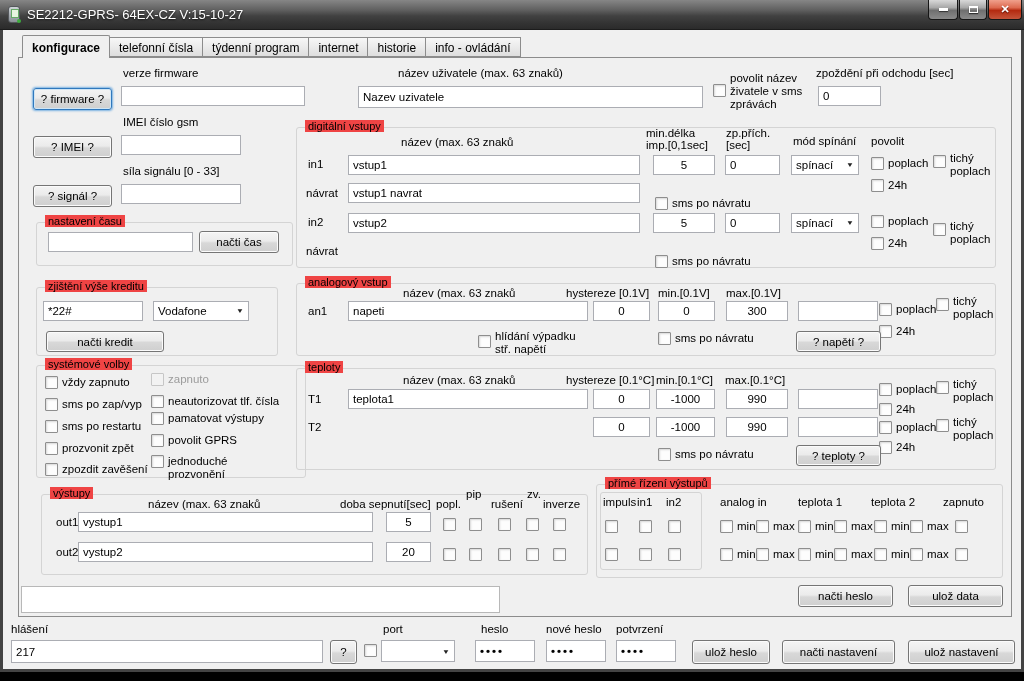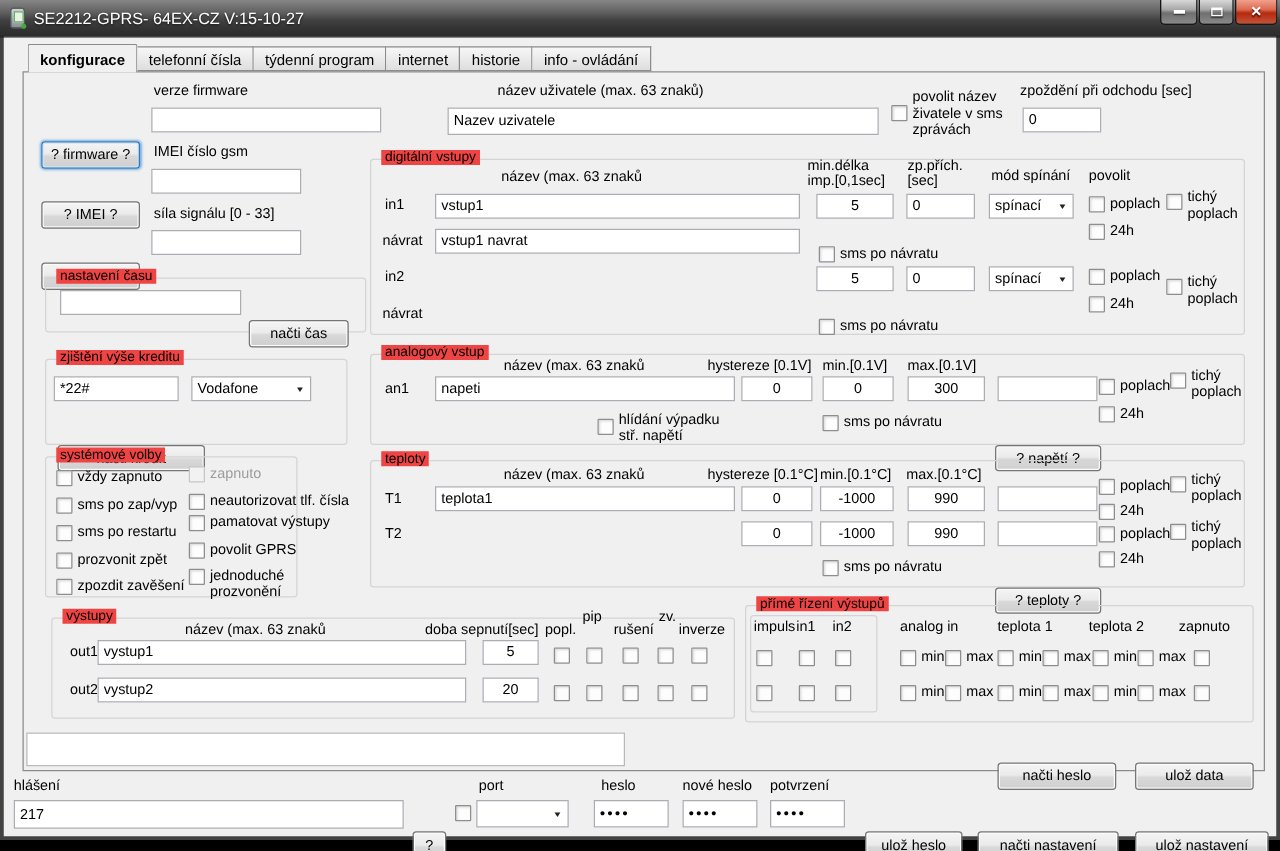--- a/index.html
+++ b/index.html
@@ -41,21 +41,21 @@
       border:1px solid #8c8c8c; background:#f0f0f0; }
   
   .lbl { position:absolute; font-size:11.5px; color:#000; white-space:nowrap; }
   .txt { position:absolute; height:20px; border:1px solid #abadb3; background:#fff;
       font-family:"Liberation Sans",sans-serif; font-size:11.5px; padding:1px 4px; color:#000; }
   .txt.num { text-align:center; }
   .txt.pwd { font-weight:bold; letter-spacing:2px; }
   .btn { position:absolute; height:22px; border:1px solid #757575; border-radius:3px;
       background:linear-gradient(#f4f4f4 0%,#ebebeb 45%,#d8d8d8 55%,#cfcfcf 100%);
       font-size:11.5px; color:#000; display:flex; align-items:center; justify-content:center;
-      white-space:nowrap; box-shadow:inset 0 0 0 1px #fbfbfb;margin-top:25px; }
+      white-space:nowrap; box-shadow:inset 0 0 0 1px #fbfbfb; }
   .btn.focus { border-color:#2f78bd; box-shadow:0 0 2px 1px #7ab2e2, inset 0 0 0 1px #cfe5f5; }
   .grp { position:absolute; border:1px solid #d4d4d4; border-radius:3px; }
   .grp-title { position:absolute; top:-8px; left:8px; background:#ef4444; padding:0 3px;
       font-size:11px; white-space:nowrap; }
   .combo { position:absolute; height:20px; border:1px solid #abadb3; background:#fff;
       display:flex; align-items:center; justify-content:space-between; padding:0 4px;
       font-size:11.5px; }
   .combo .arr { font-size:8px; color:#222; transform:scaleY(.8); }
   .cb { width:13px; height:13px; border:1px solid #8e8e8e; background:#fdfdfd;
       box-shadow:inset 1px 1px 2px rgba(0,0,0,.15); border-radius:1px; flex:0 0 13px; }
@@ -117,21 +117,21 @@
   <div class="grp" style="left:33px;top:287px;width:242px;height:69px">
     <span class="grp-title">zjištění výše kreditu</span>
   </div>
   <input class="txt" style="left: 40px; top: 301px; width: 100px;" value="*22#">
   <div class="combo" style="left:150px;top:301px;width:96px">
     <span>Vodafone</span>
     <span class="arr">▼</span>
   </div>
   <div class="btn" style="left:43px;top:331px;width:118px;height:21px">načti kredit</div>
 
-  <div class="grp" style="left:33px;top:365px;width:202px;height:113px">
+  <div class="grp" style="left:33px;top:365px;width:270px;height:113px">
     <span class="grp-title">systémové volby</span>
   </div>
   <div class="ck" style="left:42px;top:376px">
       <span class="cb"></span>
       <span class="cl">vždy zapnuto</span>
     </div>
   <div class="ck" style="left:42px;top:398px">
       <span class="cb"></span>
       <span class="cl">sms po zap/vyp</span>
     </div>
@@ -210,20 +210,21 @@
     </div>
 
   <span class="lbl" style="left:303px;top:187px">návrat</span>
   <input class="txt" style="left: 345px; top: 183px; width: 292px;" value="vstup1 navrat">
   <div class="ck" style="left:652px;top:197px">
       <span class="cb"></span>
       <span class="cl">sms po návratu</span>
     </div>
 
   <span class="lbl" style="left:305px;top:216px">in2</span>
+  <input class="txt" style="left: 345px; top: 213px; width: 292px;" value="vstup2">
   <input class="txt num" style="left: 650px; top: 213px; width: 62px;" value="5">
   <input class="txt" style="left: 722px; top: 213px; width: 55px;" value="0">
   <div class="combo" style="left:788px;top:213px;width:68px">
       <span>spínací</span>
       <span class="arr">▼</span>
     </div>
   <div class="ck" style="left:868px;top:215px">
       <span class="cb"></span>
       <span class="cl">poplach</span>
     </div>

